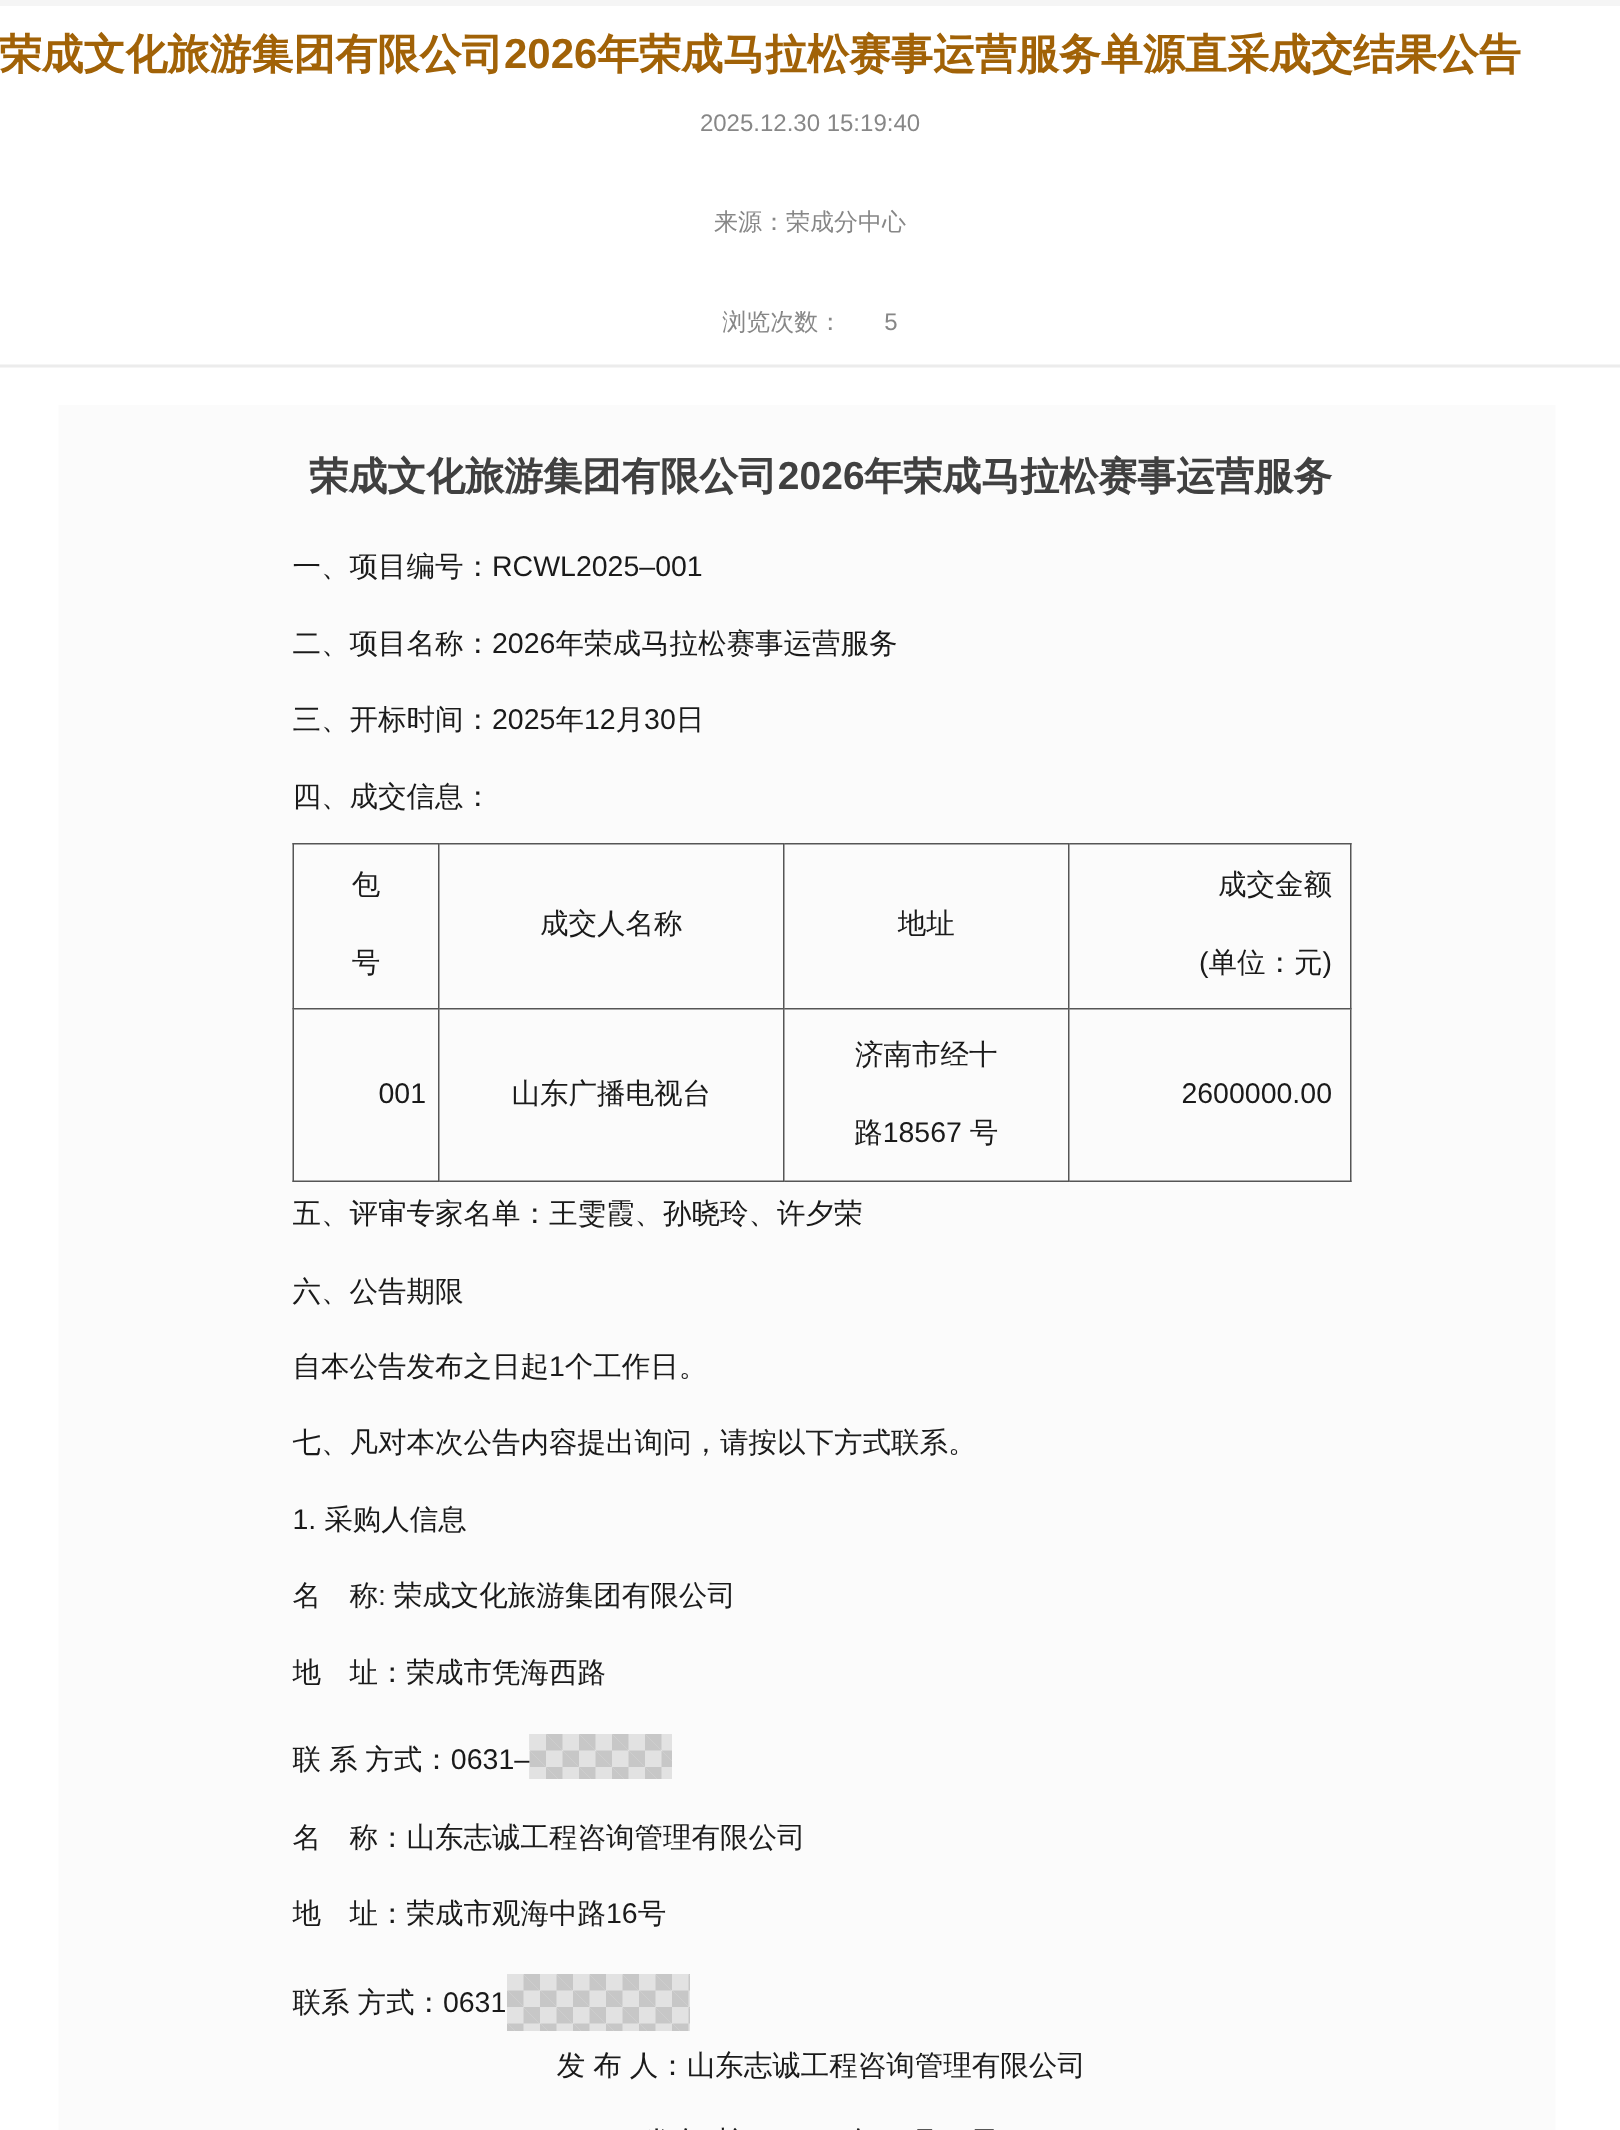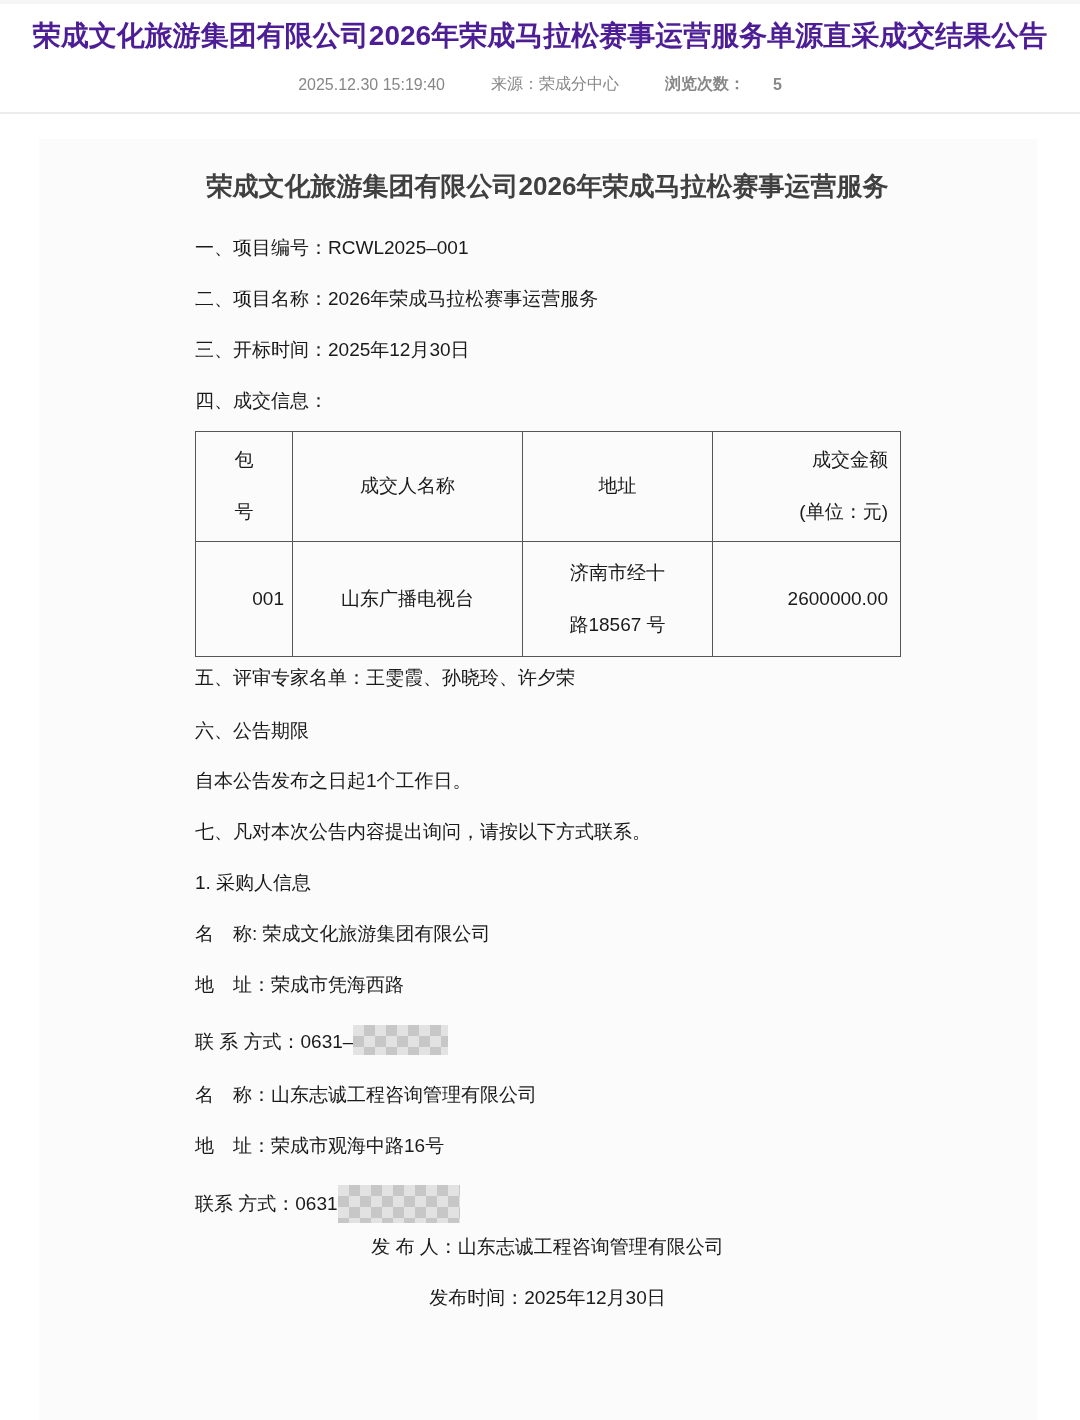--- a/index.html
+++ b/index.html
@@ -11,38 +11,38 @@
     background: #ffffff;
     font-family: "Liberation Sans", sans-serif;
     color: #1a1a1a;
   }
   .top-strip { height: 4px; background: #f5f5f5; }
 
   
   .page-header { padding-top: 14px; }
   .page-title {
     margin: 0;
-    text-align: center;
     font-size: 28px;
     font-weight: 700;
     line-height: 1.3;
-    color: #4c1d95;
+    color: #a16207;
     white-space: nowrap;
   }
   .meta-row {
     display: flex;
     justify-content: center;
     align-items: center;
     gap: 46px;
     margin-top: 20px;
     padding-bottom: 17px;
     font-size: 16px;
     color: #878787;
+    flex-direction: column;
   }
-  .views-group { display: inline-flex; align-items: center; font-weight: bold; }
+  .views-group { display: inline-flex; align-items: center; }
   .views-count { margin-left: 28px; }
   .header-divider { height: 2px; background: #ececec; border: 0; margin: 0; }
 
   
   .content-card {
     margin: 25px 0 0 39px;
     width: 998px;
     height: 1288px;
     background: #fbfbfb;
     padding: 22px 137px 0 156px;

